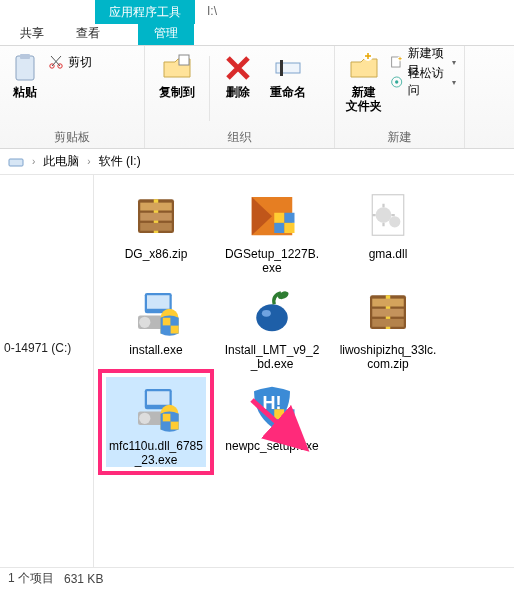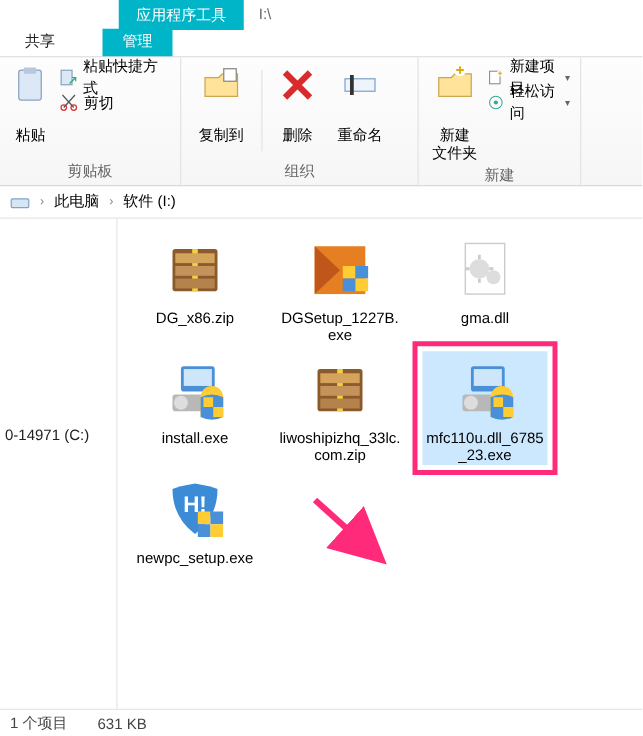--- a/index.html
+++ b/index.html
@@ -16,21 +16,21 @@
   .tab { padding: 2px 16px 3px; color: #222; }
   .tab.active { background: #00b5c8; color: #fff; }
   .tab-share { margin-left: 4px; }
 
   
   .ribbon { height: 103px; background: linear-gradient(#fdfdfd, #f6f6f6); border-bottom: 1px solid #d9d9d9; display: flex; }
   .group { border-right: 1px solid #e4e4e4; padding: 4px 8px 2px; display: flex; flex-direction: column; justify-content: space-between; }
   .group-label { text-align: center; color: #666; font-size: 12px; padding-top: 2px; }
   .group-body { flex: 1; display: flex; align-items: flex-start; gap: 6px; }
 
-  .big-btn { display: flex; flex-direction: column; align-items: center; width: 48px; padding-top: 2px; gap: 18px; }
+  .big-btn { display: flex; flex-direction: column; align-items: center; width: 48px; padding-top: 2px; gap: 2px; font-weight: bold; }
   .big-btn .lbl { text-align: center; line-height: 1.15; }
   .small-row { display: flex; align-items: center; gap: 4px; height: 20px; }
   .stack { display: flex; flex-direction: column; gap: 0; }
 
   
   .ico32 { width: 32px; height: 32px; }
   .ico16 { width: 16px; height: 16px; }
 
   
   .crumbs { height: 26px; display: flex; align-items: center; gap: 8px; padding: 0 8px; border-bottom: 1px solid #e6e6e6; }
@@ -45,59 +45,53 @@
   .item { width: 100px; display: flex; flex-direction: column; align-items: center; }
   .thumb { width: 72px; height: 60px; display: flex; align-items: center; justify-content: center; }
   .fname { text-align: center; line-height: 1.2; margin-top: 2px; word-break: break-all; max-height: 42px; overflow: hidden; }
 
   .item.selected { background: #cce8ff; outline: 4px solid #ff2a7a; outline-offset: 4px; }
 
   
   .arrow { position: absolute; left: 247px; top: 395px; pointer-events: none; }
 
   
-  .status { height: 22px; border-top: 1px solid #e6e6e6; display: flex; align-items: center; padding: 0 8px; gap: 24px; color: #444; }
+  .status { height: 22px; border-top: 1px solid #e6e6e6; display: flex; align-items: center; padding: 0 8px; gap: 10px; color: #444; }
 
   .sep { width: 1px; background: #e4e4e4; align-self: stretch; margin: 6px 2px; }
   
   svg { display: block; }
 </style>
 </head>
 <body>
 
 <div class="titlebar">
   <div class="spacer-left"></div>
   <div class="tab-tool">应用程序工具</div>
   <div class="drive">I:\</div>
 </div>
 
 <div class="tabs">
   <div class="tab tab-share">共享</div>
+  <div class="tab">查看</div>
   <div class="tab active" style="margin-left:22px">管理</div>
 </div>
 
 <div class="ribbon">
 
   <div class="group" style="width:145px">
     <div class="group-body">
       <div class="big-btn" style="width:34px">
         <svg class="ico32" viewBox="0 0 32 32">
             <rect x="7" y="4" width="18" height="24" rx="2" fill="#dce8f5" stroke="#8aa2c0"></rect>
             <rect x="11" y="2" width="10" height="5" rx="1" fill="#b7c7dd"></rect>
           </svg>
         <span class="lbl">粘贴</span>
       </div>
       <div class="stack" style="margin-top:2px">
-        <div class="small-row">
-          <svg class="ico16" viewBox="0 0 16 16">
-              <rect x="2" y="2" width="9" height="12" fill="#dce8f5" stroke="#8aa2c0"></rect>
-              <path d="M9 13 L14 8 M11 8 h3 v3" stroke="#2a7" fill="none"></path>
-            </svg>
-          <span>粘贴快捷方式</span>
-        </div>
         <div class="small-row">
           <svg class="ico16" viewBox="0 0 16 16">
               <circle cx="4" cy="12" r="2.2" fill="none" stroke="#d33"></circle>
               <circle cx="12" cy="12" r="2.2" fill="none" stroke="#d33"></circle>
               <path d="M4 12 L13 2 M12 12 L3 2" stroke="#555"></path>
             </svg>
           <span>剪切</span>
         </div>
       </div>
     </div>
@@ -242,20 +236,31 @@
               <path d="M0 7 h7 v7 h-7z" fill="#4a90d9"></path>
               <path d="M7 7 h7 v7 h-7z" fill="#ffcc33"></path>
             </g>
           </svg>
         </div>
         <div class="fname">install.exe</div>
       </div>
       <div class="item">
         <div class="thumb">
           <svg viewBox="0 0 48 48" width="60" height="54">
+            <ellipse cx="24" cy="30" rx="14" ry="12" fill="#1e5fa8"></ellipse>
+            <ellipse cx="19" cy="26" rx="4" ry="3" fill="#6fa3e0"></ellipse>
+            <path d="M26 18 q-2 -8 6 -10" stroke="#2e7d32" stroke-width="3" fill="none"></path>
+            <ellipse cx="34" cy="10" rx="5" ry="3" transform="rotate(-25 34 10)" fill="#2e7d32"></ellipse>
+          </svg>
+        </div>
+        <div class="fname">Install_LMT_v9_2_bd.exe</div>
+      </div>
+      <div class="item">
+        <div class="thumb">
+          <svg viewBox="0 0 48 48" width="60" height="54">
             <rect x="8" y="10" width="32" height="30" rx="2" fill="#8b5a2b"></rect>
             <rect x="8" y="10" width="32" height="30" rx="2" fill="url(#g)"></rect>
             <rect x="22" y="10" width="4" height="30" fill="#f4d03f"></rect>
             <rect x="10" y="13" width="28" height="7" fill="#d4a35c"></rect>
             <rect x="10" y="22" width="28" height="7" fill="#c4935c"></rect>
             <rect x="10" y="31" width="28" height="7" fill="#b4834c"></rect>
           </svg>
         </div>
         <div class="fname">liwoshipizhq_33lc.com.zip</div>
       </div>

